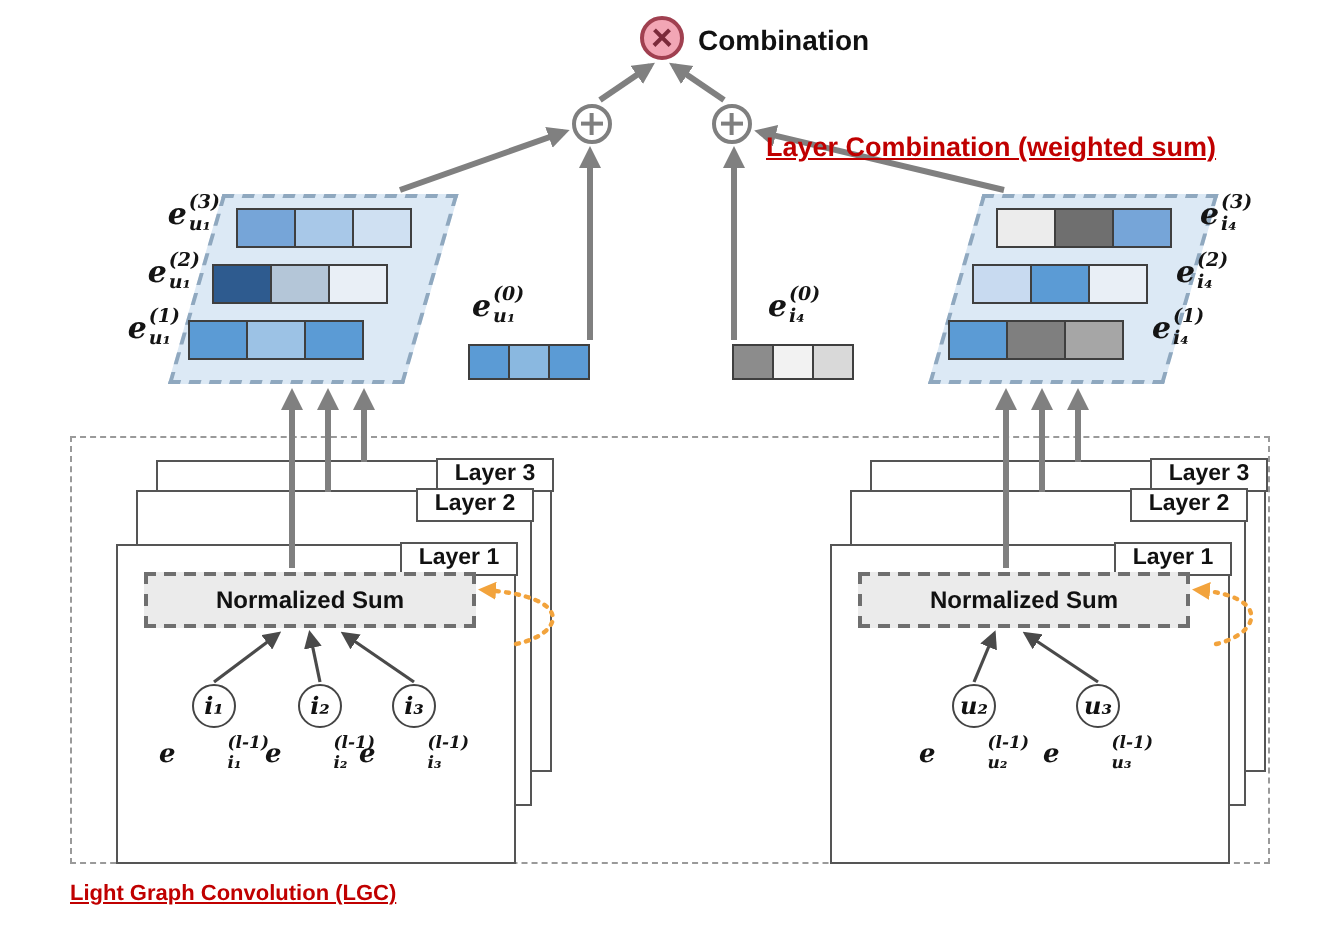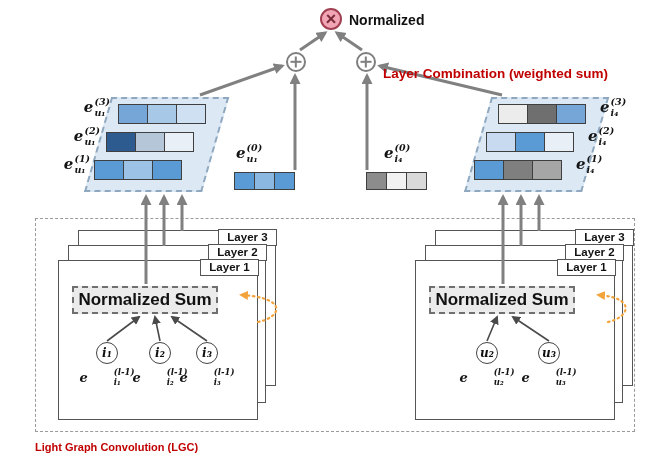--- a/index.html
+++ b/index.html
@@ -22,21 +22,21 @@
   .otimes::before { transform: translate(-50%,-50%) rotate(45deg); }
   .otimes::after  { transform: translate(-50%,-50%) rotate(-45deg); }
 
   .oplus { position: absolute; width: 20px; height: 20px; border-radius: 50%;
            background: #fff; border: 2.2px solid #7f7f7f; z-index: 7; }
   .oplus::before, .oplus::after { content: ""; position: absolute; left: 50%; top: 50%; background: #7f7f7f; }
   .oplus::before { width: 11px; height: 2.4px; transform: translate(-50%,-50%); }
   .oplus::after  { width: 2.4px; height: 11px; transform: translate(-50%,-50%); }
 
   .toplabel { position: absolute; z-index: 7; font-size: 14px; font-weight: 600; color: #111; }
-  .redlab { color: var(--red-label, #c00000); font-weight: bold; }
+  .redlab { color: var(--red-label, #c00000); font-weight: bold; text-decoration: underline; }
 
   
   .par { position: absolute; width: 118px; height: 95px;
          background: var(--parallelogram-fill, #dce9f5);
          border: 2px dashed var(--parallelogram-border, #8fa8bf);
          transform: skewX(-16deg); transform-origin: bottom left; z-index: 1; }
 
   .cellrow { position: absolute; display: flex; z-index: 5; }
   .cell { width: 30px; height: 20px; border: 1px solid #3f3f3f; margin-left: -1px; background: #fff; }
   .cell:first-child { margin-left: 0; }
@@ -53,28 +53,28 @@
   .math.small { font-size: 13px; }
   .math.small .ms { font-size: 8.5px; margin-left: 26px; }
 
   
   .outer { position: absolute; left: 35px; top: 218px; width: 600px; height: 214px;
            border: 1.7px dashed #9a9a9a; background: #fff; z-index: 0; }
   .lgc-title { position: absolute; left: 35px; top: 441px; width: 600px; text-align: left;
                font-size: 11px; z-index: 7; }
 
   .lbox { position: absolute; background: #fff; border: 1.6px solid var(--box-border, #555); }
-  .z1 { z-index: 1; } .z2 { z-index: 2; } .z3 { z-index: 3; }
+  .z1 { z-index: 1; } .z2 { z-index: 2; } .z3 { z-index: 3; margin-top: 12px; }
   .ltab { position: absolute; top: -1.6px; right: -1.6px; background: #fff;
           border: 1.6px solid var(--box-border, #555);
           font-weight: bold; font-size: 11.5px; padding: 1px 8px 2px; color: #111; }
 
-  .nsum { position: absolute; width: 146px; height: 28px; background: #ebebeb;
+  .nsum { position: absolute; width: 166px; height: 28px; background: #ebebeb;
           border: 2px dashed #6f6f6f; z-index: 5; display: flex; align-items: center;
-          justify-content: center; font-weight: bold; font-size: 17px; color: #111; }
+          justify-content: center; font-weight: bold; font-size: 12px; color: #111; }
 
   .node { position: absolute; width: 22px; height: 22px; border-radius: 50%; background: #fff;
           border: 1.6px solid #444; z-index: 5; display: flex; align-items: center; justify-content: center;
           font-family: "DejaVu Serif", serif; font-style: italic; font-weight: bold; font-size: 12px; color: #111; }
 
   .neigh { position: absolute; z-index: 5; width: 164px; text-align: center;
            font-family: "Liberation Serif", serif; font-weight: bold; font-size: 14px; color: #111; }
   .neigh .nvar { font-style: italic; }
 </style>
 </head>
@@ -109,21 +109,21 @@
     <line class="ad" x1="107" y1="341" x2="139" y2="317" marker-end="url(#md)"></line>
     <line class="ad" x1="160" y1="341" x2="155" y2="317" marker-end="url(#md)"></line>
     <line class="ad" x1="207" y1="341" x2="172" y2="317" marker-end="url(#md)"></line>
     <line class="ad" x1="487" y1="341" x2="497" y2="317" marker-end="url(#md)"></line>
     <line class="ad" x1="549" y1="341" x2="513" y2="317" marker-end="url(#md)"></line>
     <path class="ao" d="M 258,322 C 282,317 288,298 242,295" marker-end="url(#mo)"></path>
     <path class="ao" d="M 608,322 C 630,317 636,298 599,295" marker-end="url(#mo)"></path>
   </svg>
 
   <div class="otimes"></div>
-  <div class="toplabel" style="left:349px; top:12px;">Normalized</div>
+  <div class="toplabel" style="left:349px; top:12px;">Combination</div>
   <div class="oplus" style="left:286px; top:52px;"></div>
   <div class="oplus" style="left:356px; top:52px;"></div>
   <div class="toplabel redlab" style="left:383px; top:66px; font-size:13.5px;">Layer Combination (weighted sum)</div>
 
   <div class="par" style="left:84px; top:97px;"></div>
   <div class="cellrow" style="left:118px; top:104px;">
     <span class="cell" style="background-color: rgb(118, 165, 216);"></span>
       <span class="cell" style="background-color: rgb(168, 200, 232);"></span>
       <span class="cell" style="background-color: rgb(207, 224, 242);"></span>
   </div>

